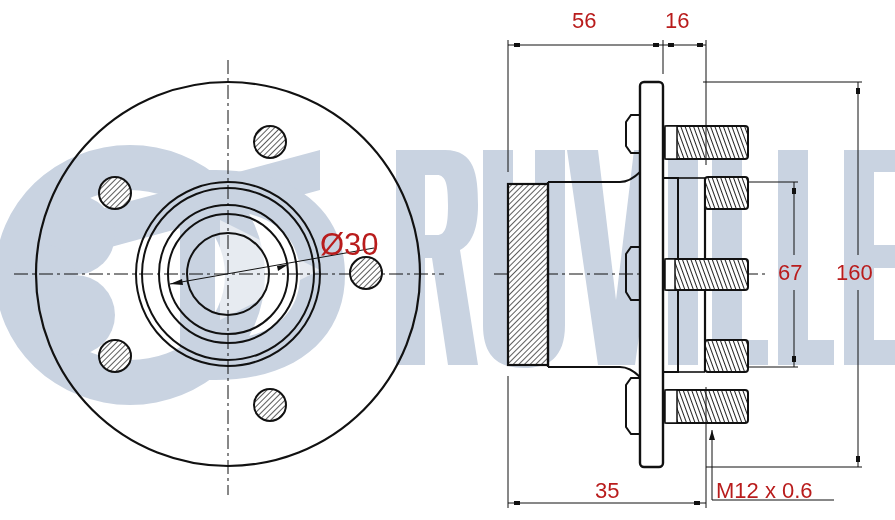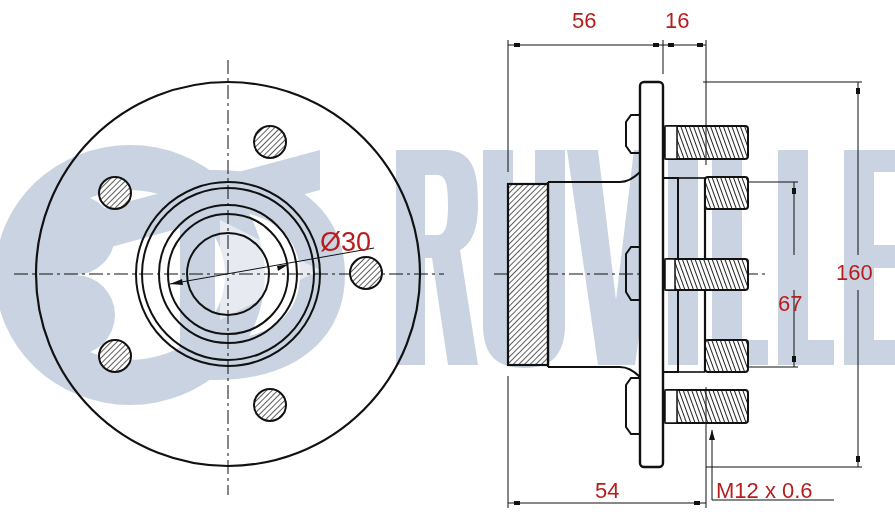--- a/index.html
+++ b/index.html
@@ -144,19 +144,19 @@
       <rect x="514" y="501" width="6" height="4" fill="#111" stroke="none"></rect>
       <rect x="694" y="501" width="6" height="4" fill="#111" stroke="none"></rect>
 
       <line x1="712" y1="430" x2="712" y2="500"></line>
       <polygon points="712,430 709,440 715,440" fill="#111" stroke="none"></polygon>
       <line x1="712" y1="500" x2="834" y2="500"></line>
     </g>
   </g>
 </svg>
 
-<div class="dimtext" style="left:320px; top:229px; font-size:27px;">Ø30</div>
+<div class="dimtext" style="left:320px; top:229px; font-size:31px;">Ø30</div>
 <div class="dimtext" style="left:572px; top:10px;">56</div>
 <div class="dimtext" style="left:665px; top:10px;">16</div>
-<div class="dimtext" style="left:778px; top:262px;margin-top:31px;">67</div>
+<div class="dimtext" style="left:778px; top:262px;">67</div>
 <div class="dimtext" style="left:836px; top:262px;">160</div>
-<div class="dimtext" style="left:595px; top:480px;">54</div>
+<div class="dimtext" style="left:595px; top:480px;">35</div>
 <div class="dimtext" style="left:716px; top:480px;">M12 x 0.6</div>
 
 </body></html>

